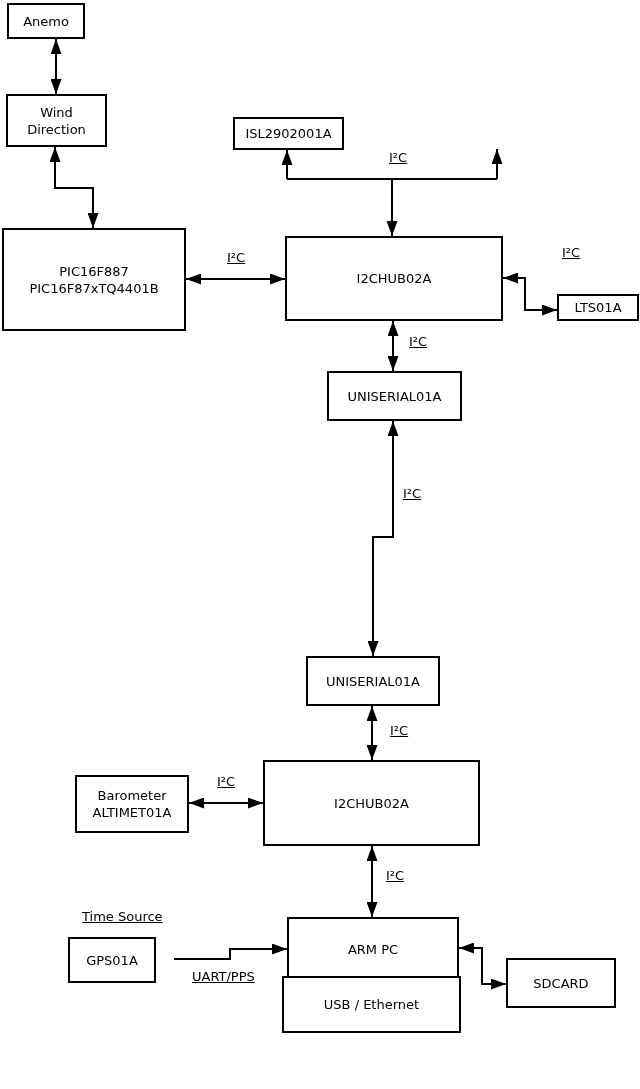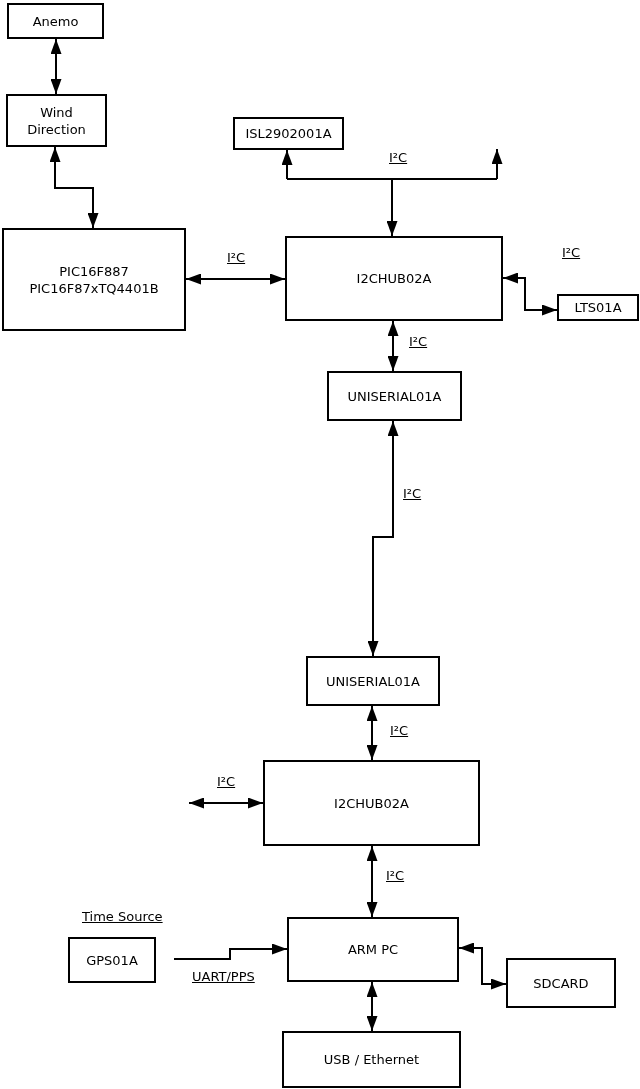--- a/index.html
+++ b/index.html
@@ -42,21 +42,21 @@
     <line x1="393" y1="321" x2="393" y2="371" marker-start="url(#arr)" marker-end="url(#arr)"></line>
     <polyline points="393,421 393,537 373,537 373,656" marker-start="url(#arr)" marker-end="url(#arr)"></polyline>
     <line x1="372" y1="706" x2="372" y2="760" marker-start="url(#arr)" marker-end="url(#arr)"></line>
     <line x1="189" y1="803" x2="263" y2="803" marker-start="url(#arr)" marker-end="url(#arr)"></line>
     <line x1="372" y1="846" x2="372" y2="917" marker-start="url(#arr)" marker-end="url(#arr)"></line>
     <polyline points="174,959 230,959 230,949 287,949" marker-end="url(#arr)"></polyline>
     <polyline points="459,948 482,948 482,984 506,984" marker-start="url(#arr)" marker-end="url(#arr)"></polyline>
     <line x1="372" y1="982" x2="372" y2="1031" marker-start="url(#arr)" marker-end="url(#arr)"></line>
   </svg>
 
-  <div class="node" style="left:7px;top:3px;width:97px;height:36px">
+  <div class="node" style="left:7px;top:3px;width:78px;height:36px">
     <span class="node-label">Anemo</span>
   </div>
 
   <div class="node" style="left:6px;top:94px;width:101px;height:53px">
     <span class="node-label">Wind
 Direction</span>
   </div>
 
   <div class="node" style="left:2px;top:228px;width:184px;height:103px">
     <span class="node-label">PIC16F887
@@ -77,38 +77,42 @@
   </div>
 
   <div class="node" style="left:327px;top:371px;width:135px;height:50px">
     <span class="node-label">UNISERIAL01A</span>
   </div>
 
   <div class="node" style="left:306px;top:656px;width:134px;height:50px">
     <span class="node-label">UNISERIAL01A</span>
   </div>
 
+  <div class="node" style="left:75px;top:775px;width:114px;height:58px">
+    <span class="node-label">Barometer
+ALTIMET01A</span>
+  </div>
 
   <div class="node" style="left:263px;top:760px;width:217px;height:86px">
     <span class="node-label">I2CHUB02A</span>
   </div>
 
   <div class="node" style="left:287px;top:917px;width:172px;height:65px">
     <span class="node-label">ARM PC</span>
   </div>
 
   <div class="node" style="left:68px;top:937px;width:88px;height:46px">
     <span class="node-label">GPS01A</span>
   </div>
 
   <div class="node" style="left:506px;top:958px;width:110px;height:50px">
     <span class="node-label">SDCARD</span>
   </div>
 
-  <div class="node" style="left:282px;top:1031px;width:179px;height:57px">
+  <div class="node" style="left:282px;top:976px;width:179px;height:57px">
     <span class="node-label">USB / Ethernet</span>
   </div>
 
   <div class="edge-label" style="left:389px;top:150px">I²C</div>
   <div class="edge-label" style="left:227px;top:250px">I²C</div>
   <div class="edge-label" style="left:562px;top:245px">I²C</div>
   <div class="edge-label" style="left:409px;top:334px">I²C</div>
   <div class="edge-label" style="left:403px;top:486px">I²C</div>
   <div class="edge-label" style="left:390px;top:723px">I²C</div>
   <div class="edge-label" style="left:217px;top:774px">I²C</div>

